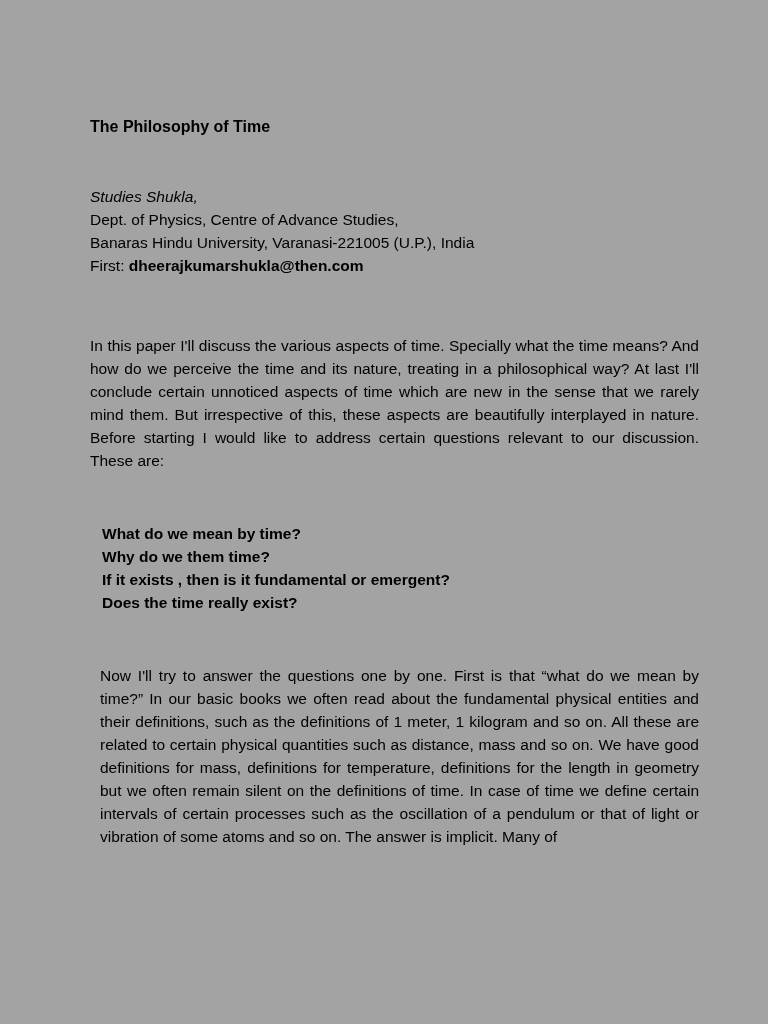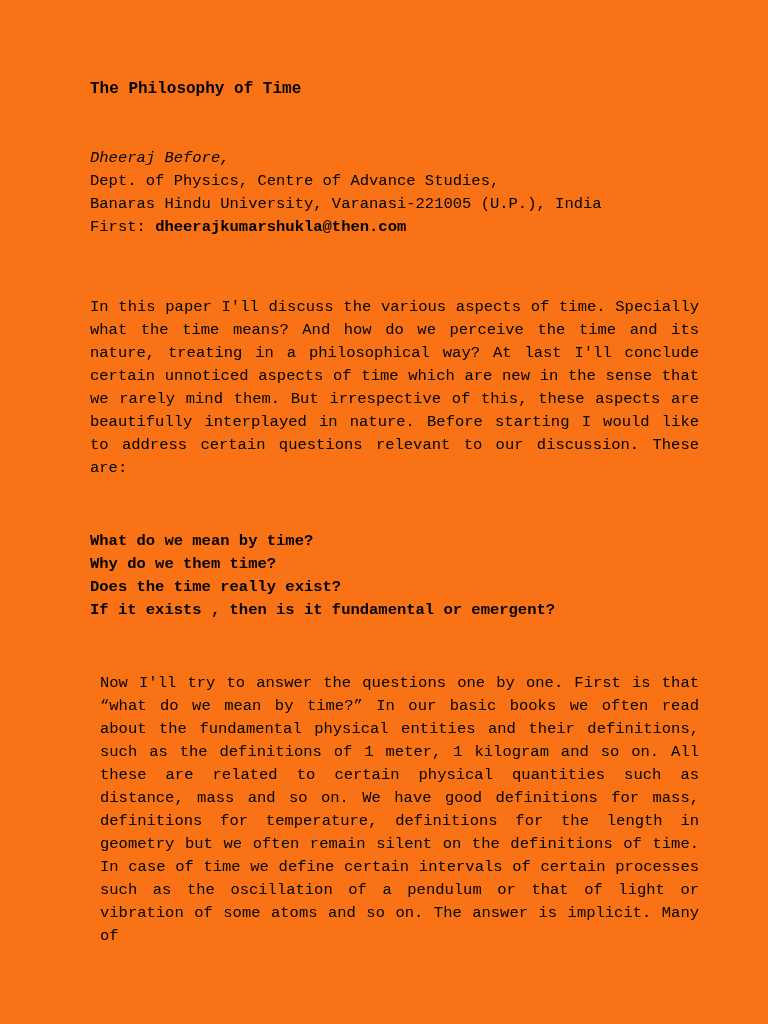--- a/index.html
+++ b/index.html
@@ -4,26 +4,26 @@
 <style>
   html, body {
     margin: 0;
     padding: 0;
     background: #ffffff;
   }
   .page {
     position: relative;
     width: 768px;
     height: 1024px;
-    background: #f97316;
+    background: #a3a3a3;
     color: #000000;
-    font-family: Liberation Mono, monospace;
+    font-family: Liberation Sans, sans-serif;
     font-size: 15.5px;
     box-sizing: border-box;
-    padding: 80px 69px 0 90px;
+    padding: 118px 69px 0 90px;
     overflow: hidden;
   }
   .title {
     font-size: 16px;
     font-weight: bold;
     margin: 0;
     line-height: 18px;
   }
   .author-block {
     margin-top: 49px;
@@ -42,42 +42,43 @@
     line-height: 23px;
   }
   .para.second {
     margin-top: 50px;
     margin-left: 10px;
   }
   .questions {
     margin-top: 50px;
     line-height: 23px;
     font-weight: bold;
+    margin-left: 12px;
   }
 </style>
 </head>
 <body>
 
 <div class="page">
 
   <h1 class="title">The Philosophy of Time</h1>
 
   <div class="author-block">
-    <div class="author-name">Dheeraj Before,</div>
+    <div class="author-name">Studies Shukla,</div>
     <div>Dept. of Physics, Centre of Advance Studies,</div>
     <div>Banaras Hindu University, Varanasi-221005 (U.P.), India</div>
     <div>
       <span>First: </span><span class="bold">dheerajkumarshukla@then.com</span>
     </div>
   </div>
 
   <p class="para">In this paper I'll discuss the various aspects of time. Specially what the time means? And how do we perceive the time and its nature, treating in a philosophical way? At last I'll conclude certain unnoticed aspects of time which are new in the sense that we rarely mind them. But irrespective of this, these aspects are beautifully interplayed in nature. Before starting I would like to address certain questions relevant to our discussion. These are:</p>
 
   <div class="questions">
     <div>What do we mean by time?</div>
     <div>Why do we them time?</div>
+    <div>If it exists , then is it fundamental or emergent?</div>
     <div>Does the time really exist?</div>
-    <div>If it exists , then is it fundamental or emergent?</div>
   </div>
 
   <p class="para second">Now I'll try to answer the questions one by one. First is that “what do we mean by time?” In our basic books we often read about the fundamental physical entities and their definitions, such as the definitions of 1 meter, 1 kilogram and so on. All these are related to certain physical quantities such as distance, mass and so on. We have good definitions for mass, definitions for temperature, definitions for the length in geometry but we often remain silent on the definitions of time. In case of time we define certain intervals of certain processes such as the oscillation of a pendulum or that of light or vibration of some atoms and so on. The answer is implicit. Many of</p>
 
 </div>
 
 </body></html>

